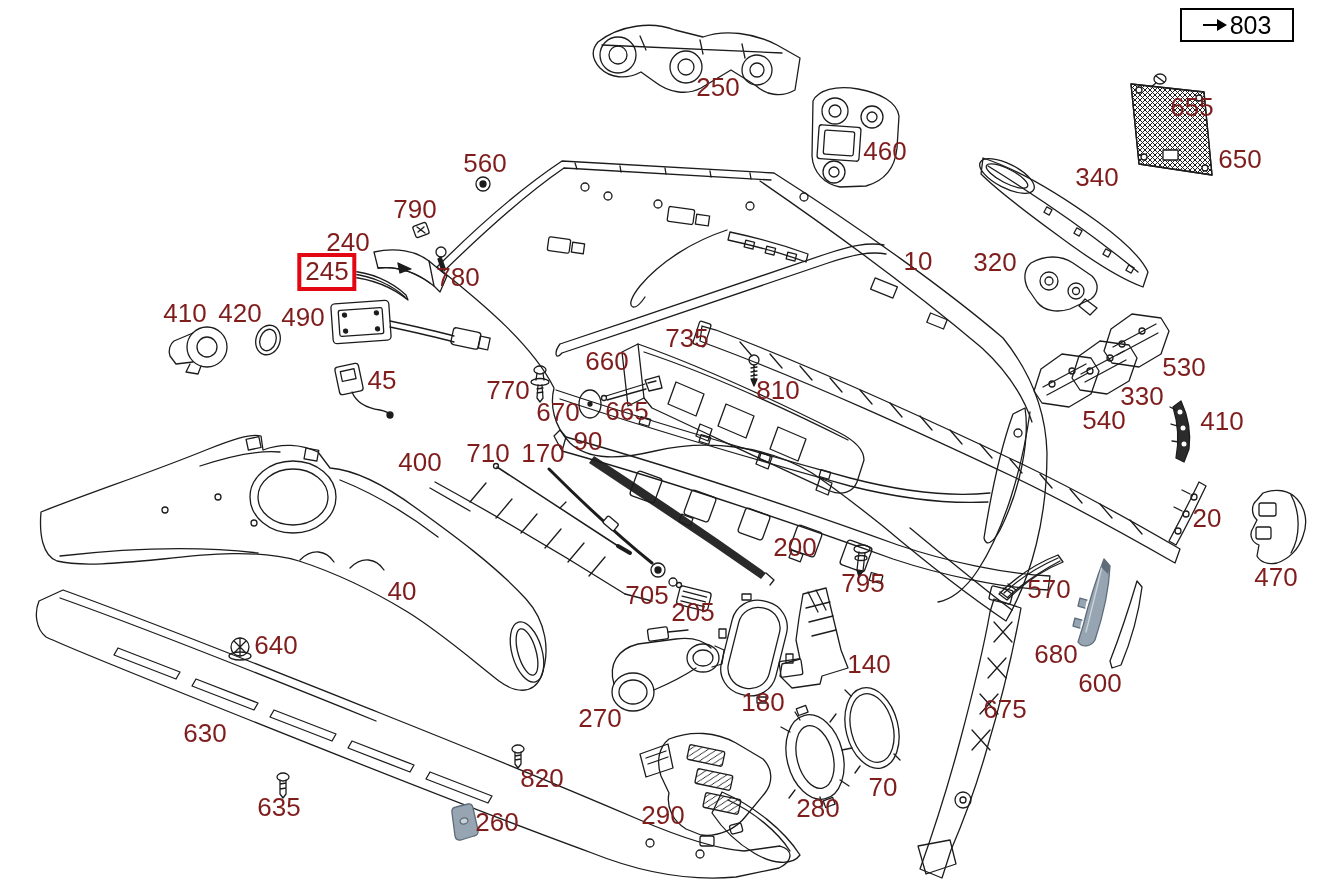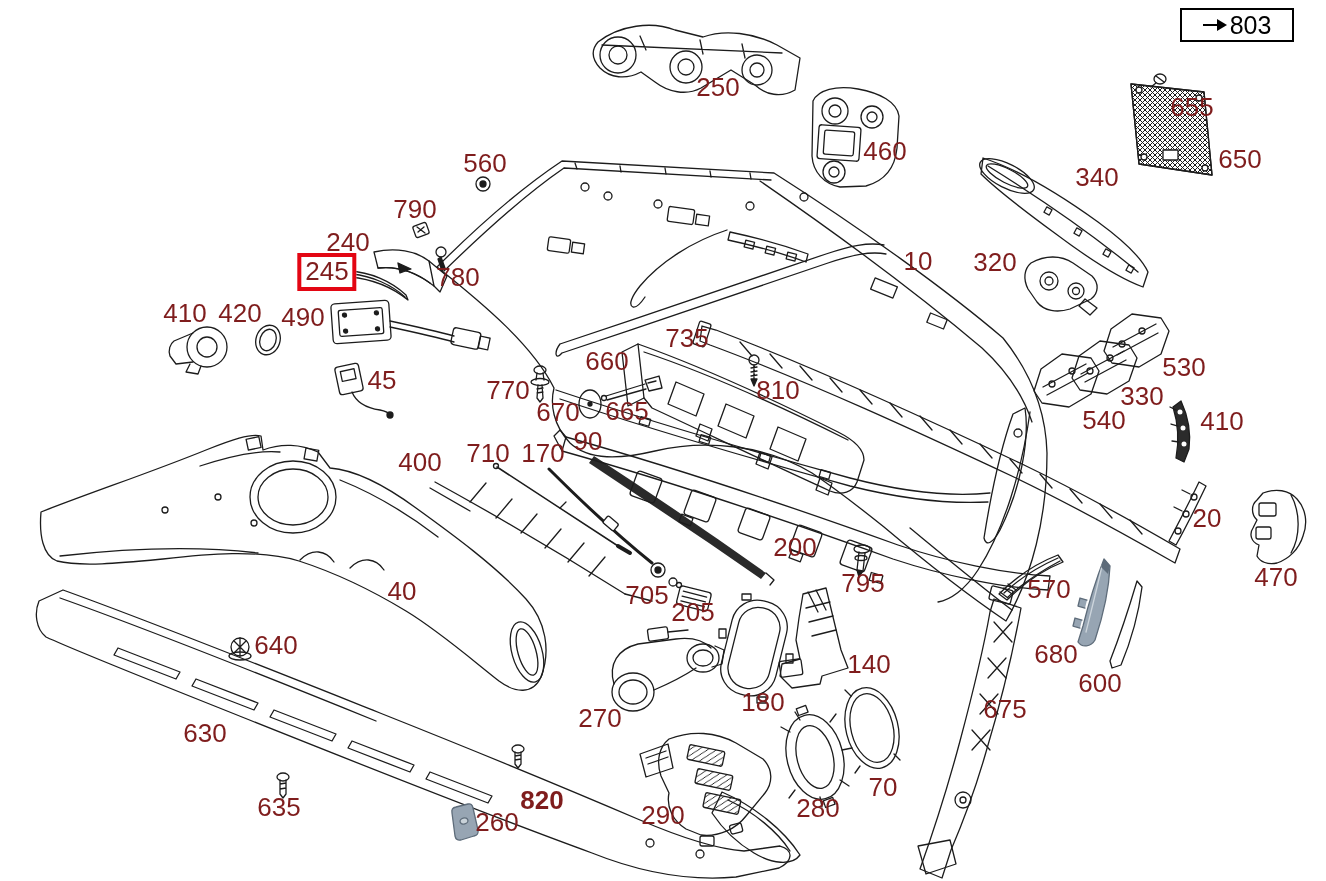--- a/index.html
+++ b/index.html
@@ -514,21 +514,21 @@
       <div class="part-label" style="left: 863px; top: 583px;">795</div>
       <div class="part-label" style="left: 1049px; top: 589px;">570</div>
       <div class="part-label" style="left: 1056px; top: 654px;">680</div>
       <div class="part-label" style="left: 1100px; top: 683px;">600</div>
       <div class="part-label" style="left: 869px; top: 664px;">140</div>
       <div class="part-label" style="left: 276px; top: 645px;">640</div>
       <div class="part-label" style="left: 763px; top: 702px;">180</div>
       <div class="part-label" style="left: 1005px; top: 709px;">675</div>
       <div class="part-label" style="left: 600px; top: 718px;">270</div>
       <div class="part-label" style="left: 205px; top: 733px;">630</div>
-      <div class="part-label" style="left: 542px; top: 800px; font-weight: bold;">820</div>
+      <div class="part-label" style="left: 542px; top: 778px;">820</div>
       <div class="part-label" style="left: 279px; top: 807px;">635</div>
       <div class="part-label" style="left: 497px; top: 822px;">260</div>
       <div class="part-label" style="left: 663px; top: 815px;">290</div>
       <div class="part-label" style="left: 818px; top: 808px;">280</div>
       <div class="part-label" style="left: 883px; top: 787px;">70</div>
     </div>
 
 <div class="ref-box">
   <span class="arrow">
         <span class="shaft"></span>

